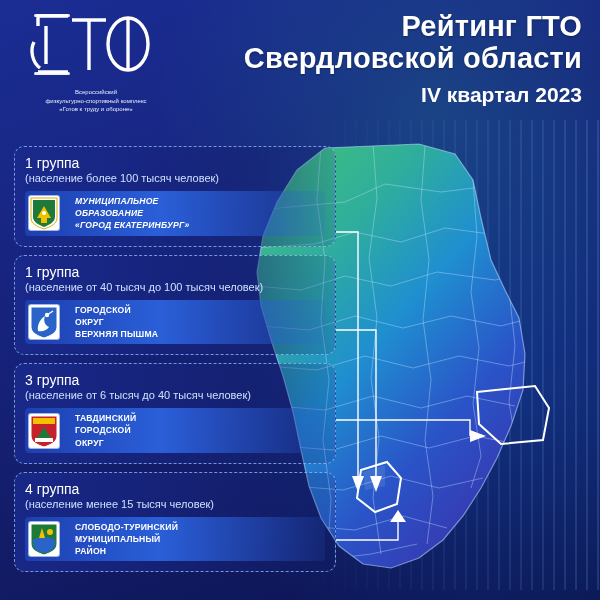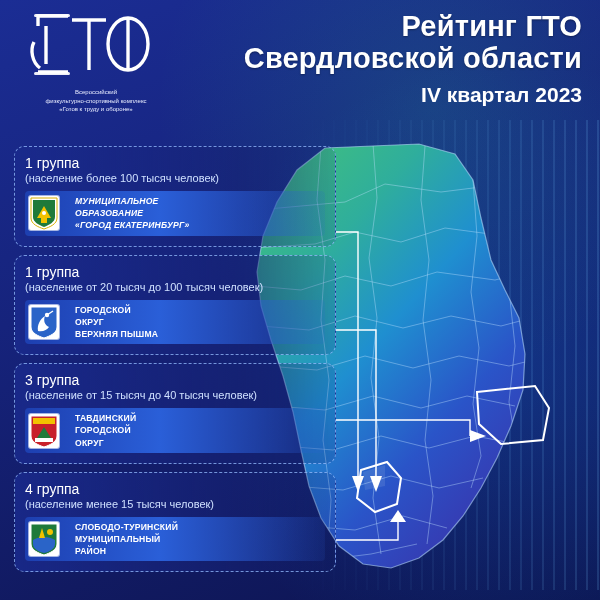--- a/index.html
+++ b/index.html
@@ -294,39 +294,39 @@
           </svg>
         </div>
         <div class="entry-name italic">МУНИЦИПАЛЬНОЕ
 ОБРАЗОВАНИЕ
 «ГОРОД ЕКАТЕРИНБУРГ»</div>
       </div>
     </div>
 
     <div class="card">
       <div class="card-title">1 группа</div>
-      <div class="card-sub">(население от 20 тысяч до 100 тысяч человек)</div>
+      <div class="card-sub">(население от 40 тысяч до 100 тысяч человек)</div>
       <div class="entry">
         <div class="emblem">
           <svg viewBox="0 0 30 34" width="30" height="34" xmlns="http://www.w3.org/2000/svg">
             <path d="M2,2 H28 V22 C28,28 21,31 15,33 C9,31 2,28 2,22 Z" fill="#2a64c8" stroke="#ffffff" stroke-width="1"></path>
             <path d="M9,26 C8,20 11,14 16,11 C14,16 16,20 20,22 C18,25 14,27 9,26 Z" fill="#ffffff"></path>
             <circle cx="18" cy="10" r="2.2" fill="#ffffff"></circle>
             <path d="M18,10 L24,6" stroke="#ffffff" stroke-width="1.4"></path>
           </svg>
         </div>
         <div class="entry-name">ГОРОДСКОЙ
 ОКРУГ
 ВЕРХНЯЯ ПЫШМА</div>
       </div>
     </div>
 
     <div class="card">
       <div class="card-title">3 группа</div>
-      <div class="card-sub">(население от 15 тысяч до 40 тысяч человек)</div>
+      <div class="card-sub">(население от 6 тысяч до 40 тысяч человек)</div>
       <div class="entry">
         <div class="emblem">
           <svg viewBox="0 0 30 34" width="30" height="34" xmlns="http://www.w3.org/2000/svg">
             <path d="M2,2 H28 V22 C28,28 21,31 15,33 C9,31 2,28 2,22 Z" fill="#c8202a" stroke="#ffffff" stroke-width="1"></path>
             <rect x="4" y="4" width="22" height="6" fill="#f2c200"></rect>
             <path d="M8,24 L15,13 L22,24 Z" fill="#1f7a3a"></path>
             <rect x="6" y="24" width="18" height="4" fill="#ffffff"></rect>
           </svg>
         </div>
         <div class="entry-name">ТАВДИНСКИЙ

